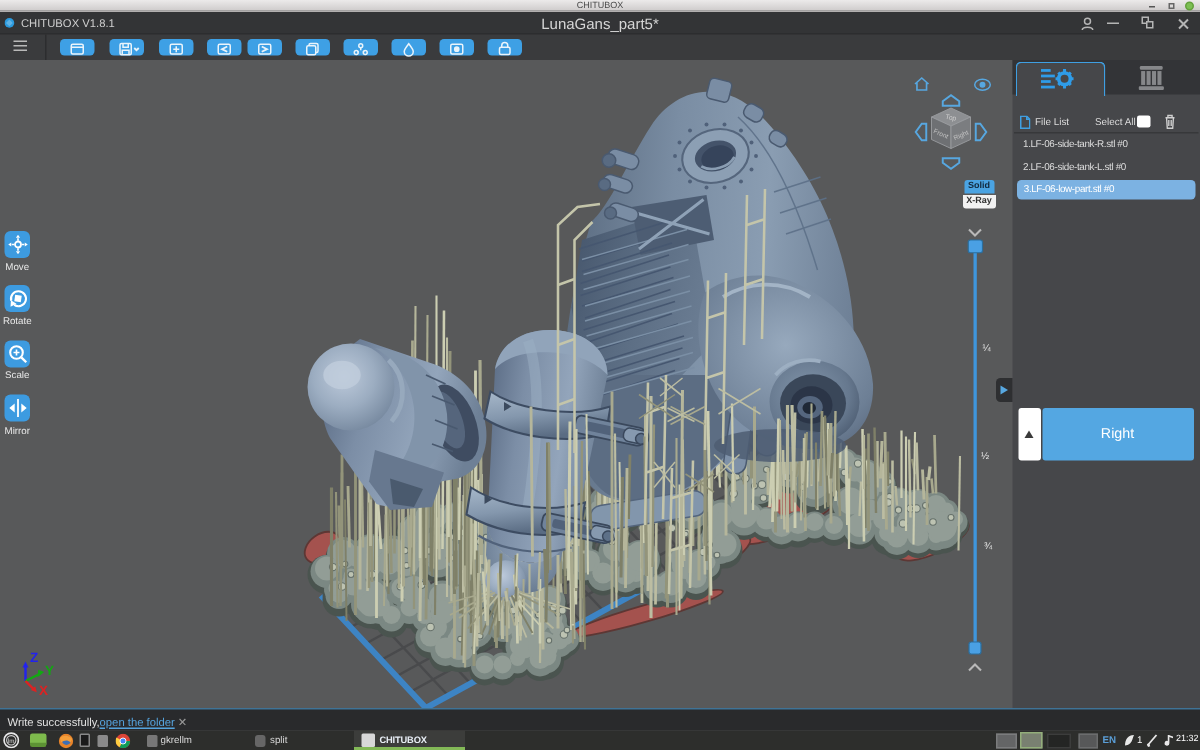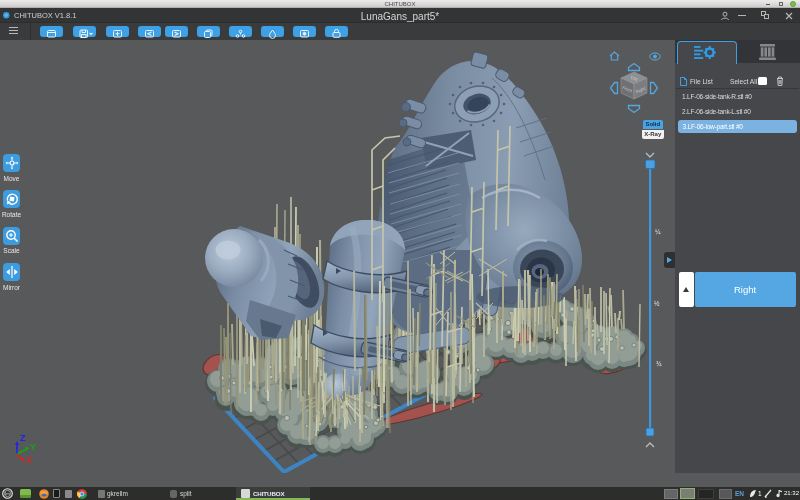--- a/index.html
+++ b/index.html
@@ -1522,20 +1522,23 @@
  <span class="frow" style="top:53px;">1.LF-06-side-tank-R.stl #0</span>
  <span class="frow" style="top:67.5px;">2.LF-06-side-tank-L.stl #0</span>
  <div id="selrow">
         <span>3.LF-06-low-part.stl #0</span>
       </div>
  <div id="notch"></div>
  <div id="plusbox"></div>
  <div id="slicebtn"><span>Right</span></div>
 </div>
 
+<div class="abs" id="statusbar">
+      <div class="txt">Write successfully,<a>open the folder</a> <span class="x">✕</span></div>
+    </div>
 
 <div class="abs" id="taskbar">
 
  <svg class="abs" style="left:2px;top:1px" width="11" height="11" viewBox="0 0 11 11">
         <circle cx="5.5" cy="5.5" r="4.8" fill="none" stroke="#e8e8e8" stroke-width="1.1"></circle>
         <circle cx="5.5" cy="5.5" r="3.1" fill="none" stroke="#cfcfcf" stroke-width="0.7"></circle>
         <text x="5.5" y="7.3" font-size="4.2" fill="#ddd" text-anchor="middle">lm</text>
       </svg>
  <div class="abs" style="left:19.5px;top:2px;width:11px;height:8.5px;background:#7ebb4c;border-radius:1.5px;border-bottom:3px solid #5d9334;"></div>
  <svg class="abs" style="left:39px;top:1.5px" width="10" height="10" viewBox="0 0 10 10">

